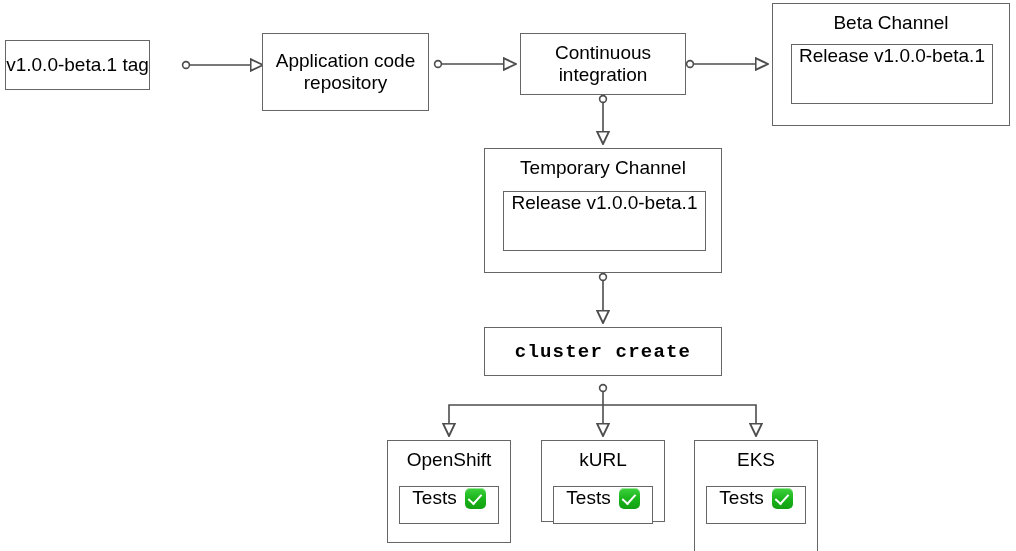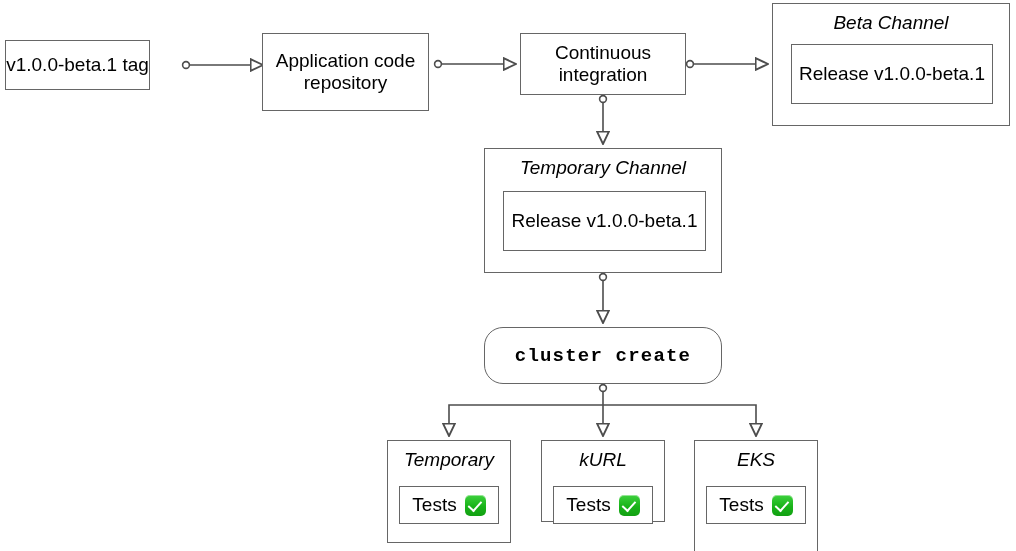--- a/index.html
+++ b/index.html
@@ -42,35 +42,34 @@
     font-size: 19px;
     white-space: pre-line;
   }
   .simple .node-label {
     top: 50%;
     transform: translateY(-50%);
   }
   .container .node-label {
     top: 8px;
     font-size: 19px;
-    font-style: italic;
   }
   .mono .node-label {
     font-family: "Liberation Mono", "DejaVu Sans Mono", monospace;
     font-weight: bold;
     font-size: 19px;
     letter-spacing: 1.2px;
   }
   .inner {
     position: absolute;
     box-sizing: border-box;
     background: #ffffff;
     border: 1.6px solid #666666;
     display: flex;
-    align-items: center;
+    align-items: flex-start;
   }
   .inner .inner-label {
     width: 100%;
     text-align: center;
     font-size: 19px;
     color: #000000;
     display: flex;
     align-items: center;
     justify-content: center;
     gap: 8px;
@@ -154,26 +153,26 @@
     </div>
   </div>
 
   <div class="node container" style="left:484px; top:148px; width:238px; height:125px;">
     <div class="node-label">Temporary Channel</div>
     <div class="inner" style="left:18px; top:42px; width:203px; height:60px;">
       <span class="inner-label">Release v1.0.0-beta.1</span>
     </div>
   </div>
 
-  <div class="node simple mono" style="left:484px; top:327px; width:238px; height:57px;border-radius:19px;">
+  <div class="node simple mono" style="left:484px; top:327px; width:238px; height:49px;">
     <div class="node-label">cluster create</div>
   </div>
 
   <div class="node container" style="left:387px; top:440px; width:124px; height:103px;">
-    <div class="node-label">Temporary</div>
+    <div class="node-label">OpenShift</div>
     <div class="inner" style="left:11px; top:45px; width:100px; height:38px;">
       <span class="inner-label">
         <span>Tests</span>
         <span class="check-icon"></span>
       </span>
     </div>
   </div>
 
   <div class="node container" style="left:541px; top:440px; width:124px; height:82px;">
     <div class="node-label">kURL</div>

